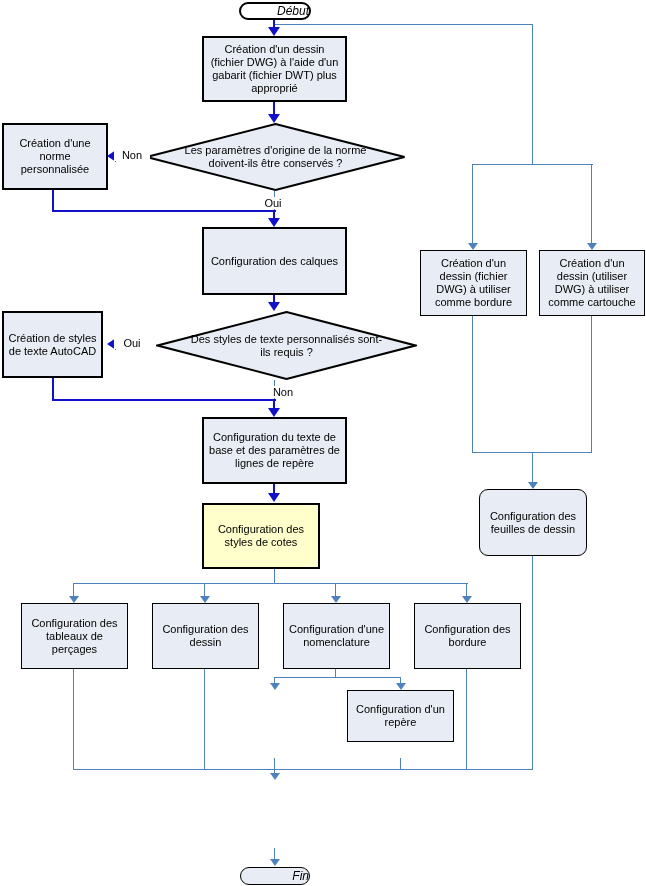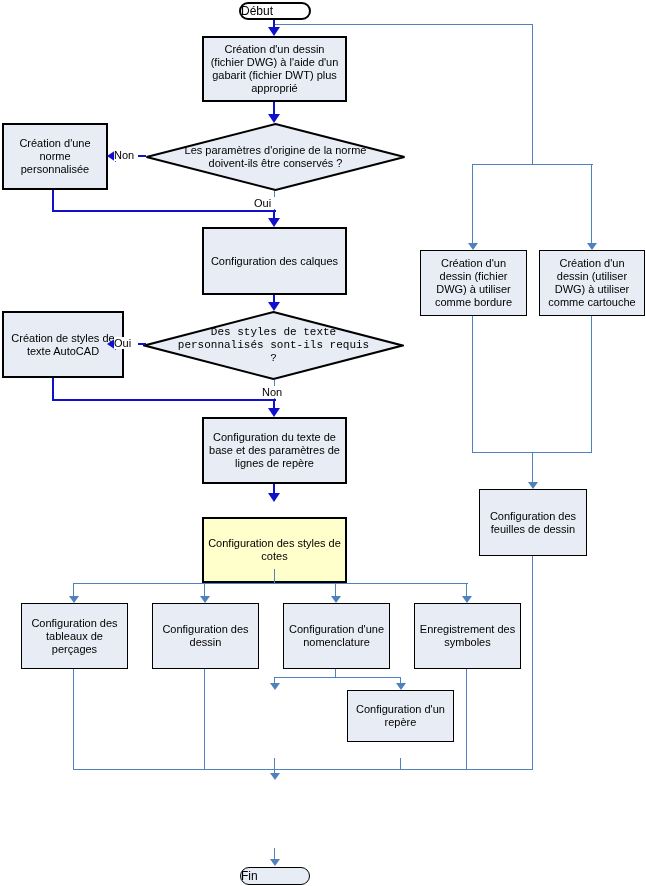--- a/index.html
+++ b/index.html
@@ -16,92 +16,92 @@
   .node{
     position:absolute;box-sizing:border-box;
     display:flex;align-items:center;justify-content:center;text-align:center;
     background:var(--node-fill);border:2px solid #000;
     font-size:11px;line-height:13px;padding:10px 3px;
   }
   .node.thin{border-width:1px;}
   .node.yellow{background:var(--highlight-fill);}
   .pill{
     position:absolute;box-sizing:border-box;
-    display:flex;align-items:center;justify-content:flex-start;
+    display:flex;align-items:center;justify-content:flex-end;
     background:#fff;border:2px solid #000;border-radius:10px;
-    font-size:12px;line-height:14px;
+    font-size:12px;line-height:14px;font-style:italic;
   }
   .pill.thin{border-width:1px;background:var(--node-fill);}
   .diamond{position:absolute;}
   .diamond svg{position:absolute;left:0;top:0;}
   .dtext{
     position:absolute;left:32px;right:32px;top:0;bottom:0;
     display:flex;align-items:center;justify-content:center;text-align:center;
     font-size:11px;line-height:13px;
   }
   .ln{position:absolute;}
   .ln.main{background:var(--main-flow);}
   .ln.sec{background:var(--sec-flow);}
   .arr{position:absolute;width:0;height:0;}
   .ad-main{border-left:6px solid transparent;border-right:6px solid transparent;border-top:9px solid var(--main-flow);}
   .al-main{border-top:6px solid transparent;border-bottom:6px solid transparent;border-right:9px solid var(--main-flow);}
   .ad-sec{border-left:5px solid transparent;border-right:5px solid transparent;border-top:7px solid var(--sec-flow);}
   .elabel{
-    position:absolute;font-size:11px;line-height:12px;
-    background:#fff;padding:0 0;
+    position:absolute;font-size:11px;line-height:12px;text-align:center;
+    background:#fff;padding:0 6px;
   }
 </style>
 </head>
 <body>
 
 <div id="canvas">
 
   <div class="pill" style="left:239px;top:2px;width:72px;height:18px;">
     <span>Début</span>
   </div>
   <div class="pill thin" style="left:240px;top:867px;width:70px;height:18px;">
     <span>Fin</span>
   </div>
 
   <div class="node" style="left:202px;top:36px;width:145px;height:66px;">Création d'un dessin (fichier DWG) à l'aide d'un gabarit (fichier DWT) plus approprié</div>
 
   <div class="node" style="left:2px;top:123px;width:106px;height:67px;">Création d'une norme personnalisée</div>
 
   <div class="node" style="left:202px;top:227px;width:145px;height:68px;">Configuration des calques</div>
 
-  <div class="node" style="left:2px;top:311px;width:122px;height:67px;">Création de styles de texte AutoCAD</div>
+  <div class="node" style="left:2px;top:311px;width:101px;height:67px;">Création de styles de texte AutoCAD</div>
 
   <div class="node" style="left:202px;top:417px;width:145px;height:67px;">Configuration du texte de base et des paramètres de lignes de repère</div>
 
-  <div class="node yellow" style="left:202px;top:517px;width:145px;height:66px;">Configuration des styles de cotes</div>
+  <div class="node yellow" style="left:202px;top:503px;width:118px;height:66px;">Configuration des styles de cotes</div>
 
 
   <div class="diamond" style="left:145px;top:123px;width:261px;height:68px;">
     <svg width="261" height="68" viewBox="0 0 261 68">
       <polygon points="130.5,1 259.5,34 130.5,67 1.5,34" style="fill:var(--node-fill);stroke:#000;stroke-width:2;"></polygon>
     </svg>
     <div class="dtext">Les paramètres d'origine de la norme doivent-ils être conservés ?</div>
   </div>
 
-  <div class="diamond" style="left:143px;top:311px;width:261px;height:69px;font-family:Liberation Mono, monospace;">
+  <div class="diamond" style="left:156px;top:311px;width:261px;height:69px;">
     <svg width="261" height="69" viewBox="0 0 261 69">
       <polygon points="130.5,1 259.5,34.5 130.5,68 1.5,34.5" style="fill:var(--node-fill);stroke:#000;stroke-width:2;"></polygon>
     </svg>
     <div class="dtext">Des styles de texte personnalisés sont-ils requis ?</div>
   </div>
 
   <div class="node thin" style="left:21px;top:603px;width:107px;height:66px;">Configuration des tableaux de perçages</div>
   <div class="node thin" style="left:152px;top:603px;width:107px;height:66px;">Configuration des dessin</div>
   <div class="node thin" style="left:283px;top:603px;width:107px;height:66px;">Configuration d'une nomenclature</div>
-  <div class="node thin" style="left:414px;top:603px;width:107px;height:66px;">Enregistrement des symboles</div>
+  <div class="node thin" style="left:414px;top:603px;width:107px;height:66px;">Configuration des bordure</div>
   <div class="node thin" style="left:347px;top:690px;width:107px;height:52px;">Configuration d'un repère</div>
 
   <div class="node thin" style="left:420px;top:250px;width:107px;height:66px;">Création d'un dessin (fichier DWG) à utiliser comme bordure</div>
   <div class="node thin" style="left:539px;top:250px;width:106px;height:66px;">Création d'un dessin (utiliser DWG) à utiliser comme cartouche</div>
-  <div class="node thin" style="left:479px;top:489px;width:108px;height:67px;">Configuration des feuilles de dessin</div>
+  <div class="node thin" style="left:479px;top:489px;width:108px;height:67px;border-radius:9px;">Configuration des feuilles de dessin</div>
 
   <div class="ln main" style="left:273px;top:20px;width:2px;height:8px;"></div>
   <div class="arr ad-main" style="left:268px;top:27px;"></div>
 
   <div class="ln main" style="left:273px;top:102px;width:2px;height:12px;"></div>
   <div class="arr ad-main" style="left:268px;top:114px;"></div>
 
   <div class="ln main" style="left:136px;top:155px;width:10px;height:2px;"></div>
   <div class="arr al-main" style="left:107px;top:150px;"></div>
   <div class="elabel" style="left:114px;top:149px;width:24px;">Non</div>

